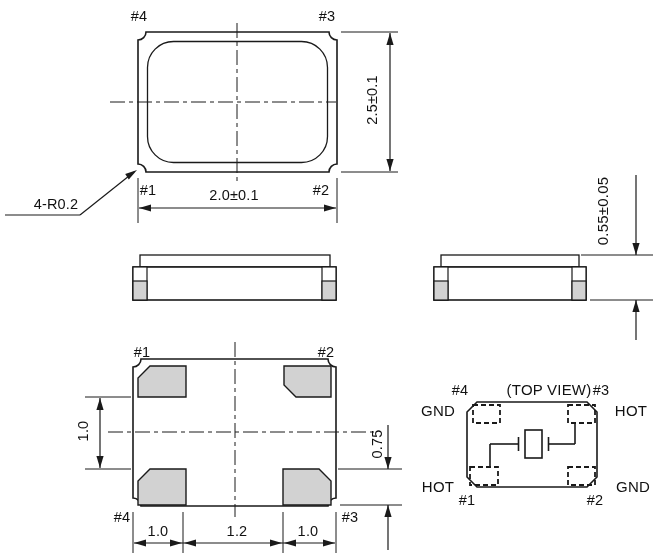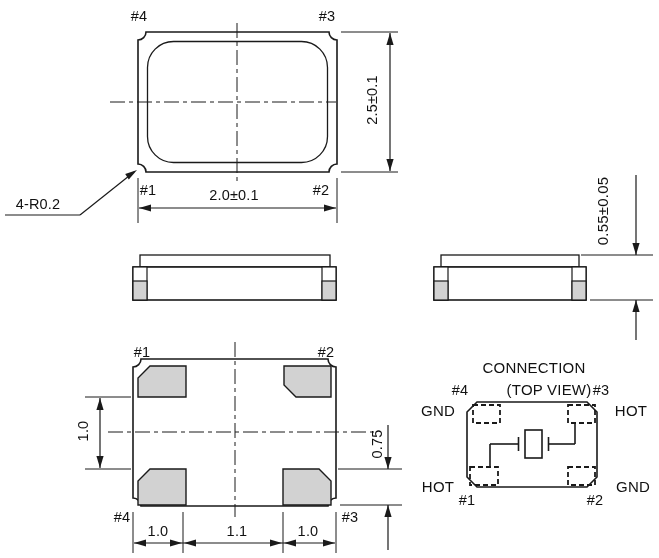--- a/index.html
+++ b/index.html
@@ -126,35 +126,34 @@
       <line stroke-width="1.6" x1="575" y1="444" x2="575" y2="424"></line>
     </g>
   </svg>
 
   <span class="lbl" style="left:139px;top:16px">#4</span>
   <span class="lbl" style="left:327px;top:16px">#3</span>
   <span class="lbl" style="left:148px;top:190px">#1</span>
   <span class="lbl" style="left:321px;top:190px">#2</span>
   <span class="lbl rot" style="left:372px;top:100px">2.5±0.1</span>
   <span class="lbl" style="left:234px;top:195px">2.0±0.1</span>
-  <span class="lbl" style="left:38px;top:204px">4-R0.2</span>
+  <span class="lbl" style="left:56px;top:204px">4-R0.2</span>
 
   <span class="lbl rot big" style="left:602px;top:211px">0.55±0.05</span>
 
   <span class="lbl" style="left:142px;top:352px">#1</span>
   <span class="lbl" style="left:326px;top:352px">#2</span>
   <span class="lbl" style="left:122px;top:517px">#4</span>
   <span class="lbl" style="left:350px;top:517px">#3</span>
   <span class="lbl rot" style="left:83px;top:431px">1.0</span>
   <span class="lbl rot" style="left:377px;top:444px">0.75</span>
   <span class="lbl" style="left:158px;top:531px">1.0</span>
-  <span class="lbl" style="left:237px;top:531px">1.1</span>
+  <span class="lbl" style="left:237px;top:531px">1.2</span>
   <span class="lbl" style="left:308px;top:531px">1.0</span>
 
-  <span class="lbl big" style="left:534px;top:367px">CONNECTION</span>
   <span class="lbl big" style="left:549px;top:389px">(TOP VIEW)</span>
   <span class="lbl" style="left:460px;top:390px">#4</span>
   <span class="lbl" style="left:601px;top:390px">#3</span>
   <span class="lbl big" style="left:438px;top:410px">GND</span>
   <span class="lbl big" style="left:631px;top:410px">HOT</span>
   <span class="lbl big" style="left:438px;top:486px">HOT</span>
   <span class="lbl big" style="left:633px;top:486px">GND</span>
   <span class="lbl" style="left:467px;top:500px">#1</span>
   <span class="lbl" style="left:595px;top:500px">#2</span>
 

